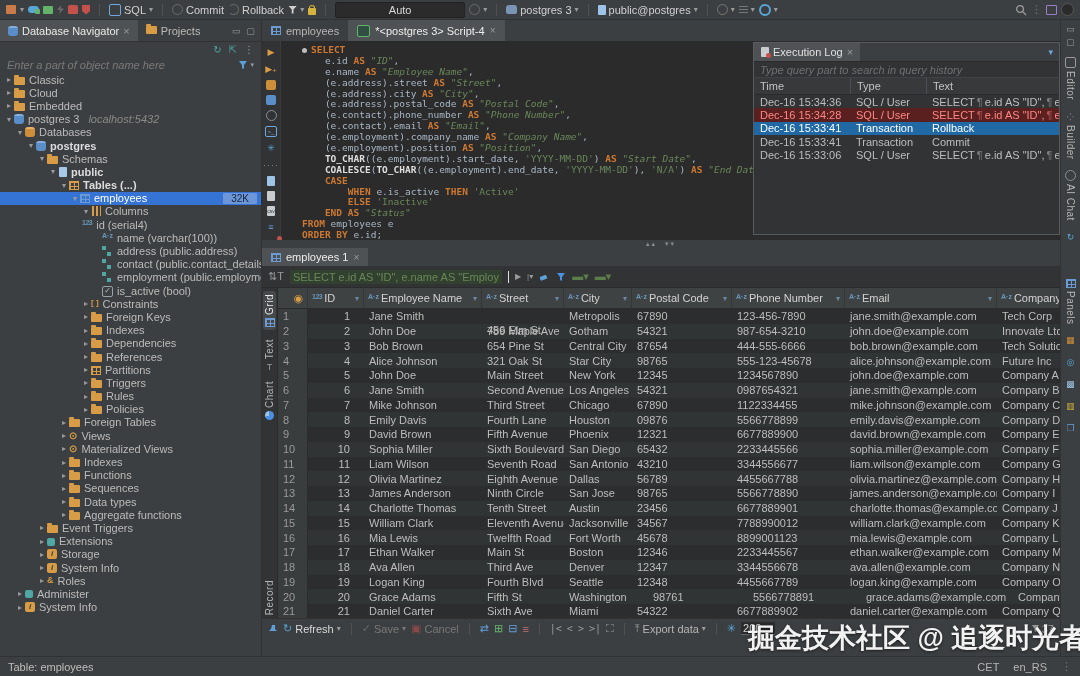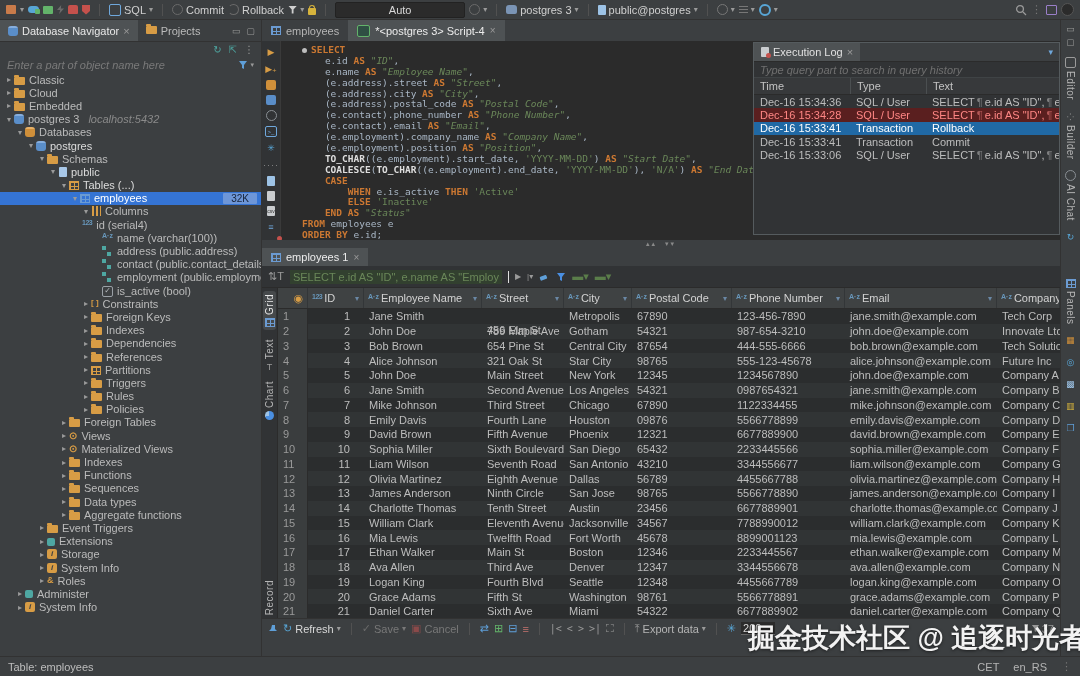--- a/index.html
+++ b/index.html
@@ -44,21 +44,21 @@
   .navtabs{height:21px;display:flex;align-items:center;border-bottom:1px solid #323232;background:#3c3f41;}
   .navtab{display:flex;align-items:center;gap:4px;padding:0 8px;height:100%;}
   .navtab.active{background:#4e5254;color:#e8e8e8;}
   .wctl{margin-left:auto;display:flex;gap:6px;color:#9a9a9a;padding-right:6px;font-size:9px;}
   .navtools{height:15px;display:flex;align-items:center;justify-content:flex-end;gap:7px;padding:0 7px;color:#4ea7a2;font-size:10px;}
   .navsearch{height:16px;display:flex;align-items:center;padding:0 7px;color:#7a7a7a;font-style:italic;}
   #tree{position:absolute;top:53px;bottom:26px;left:0;right:0;overflow:hidden;}
   .trow{display:flex;align-items:center;height:13.2px;white-space:nowrap;padding-right:4px;}
   .trow .chev{width:10px;flex:none;color:#9a9a9a;font-size:8px;text-align:center;}
   .trow.sel{background:#3574d4;color:#fff;}
-  .tlbl.b{font-weight:normal;color:#dcdcdc;text-align:center;}
+  .tlbl.b{font-weight:bold;color:#dcdcdc;text-align:center;}
   .trow.sel .tlbl{color:#fff;}
   .tmeta{color:#8a8a8a;font-style:italic;margin-left:9px;}
   .tbadge{margin-left:auto;background:#6d96d8;color:#16233a;font-size:10px;padding:0 8px;border-radius:1px;}
   
   .i{display:inline-block;width:12px;height:11px;margin-right:4px;flex:none;position:relative;}
   .ifold{background:#d79c45;border-radius:1px;height:8px;width:11px;margin-top:2px;}
   .ifold::before{content:"";position:absolute;top:-2px;left:0;width:5px;height:2px;background:#d79c45;border-radius:1px 1px 0 0;}
   .idb{background:linear-gradient(#86aedd 0 2px,#5a8ec9 2px);border-radius:3px;height:10px;width:10px;}
   .idb.or{background:linear-gradient(#e6b066 0 2px,#cf8f3a 2px);}
   .itab{width:10px;height:9px;margin-top:1px;border:1px solid #6b9bd2;box-sizing:border-box;
@@ -850,21 +850,21 @@
           <span class="gc" style="width:113px;flex:none;">4455667789</span>
           <span class="gc" style="width:152px;flex:none;">logan.king@example.com</span>
           <span class="gc" style="width:63px;flex:none;">Company O</span>
         </div>
         <div class="grow">
           <span class="gc rn" style="width:30px;flex:none;">20</span>
           <span class="gc idv" style="width:56px;flex:none;">20</span>
           <span class="gc" style="width:118px;flex:none;">Grace Adams</span>
           <span class="gc" style="width:82px;flex:none;">Fifth St</span>
           <span class="gc" style="width:68px;flex:none;">Washington</span>
-          <span class="gc" style="width:100px;flex:none;">98761</span>
+          <span class="gc" style="width:100px;flex:none;margin-left:16px;">98761</span>
           <span class="gc" style="width:113px;flex:none;">5566778891</span>
           <span class="gc" style="width:152px;flex:none;">grace.adams@example.com</span>
           <span class="gc" style="width:63px;flex:none;">Company P</span>
         </div>
         <div class="grow">
           <span class="gc rn" style="width:30px;flex:none;">21</span>
           <span class="gc idv" style="width:56px;flex:none;">21</span>
           <span class="gc" style="width:118px;flex:none;">Daniel Carter</span>
           <span class="gc" style="width:82px;flex:none;">Sixth Ave</span>
           <span class="gc" style="width:68px;flex:none;">Miami</span>

